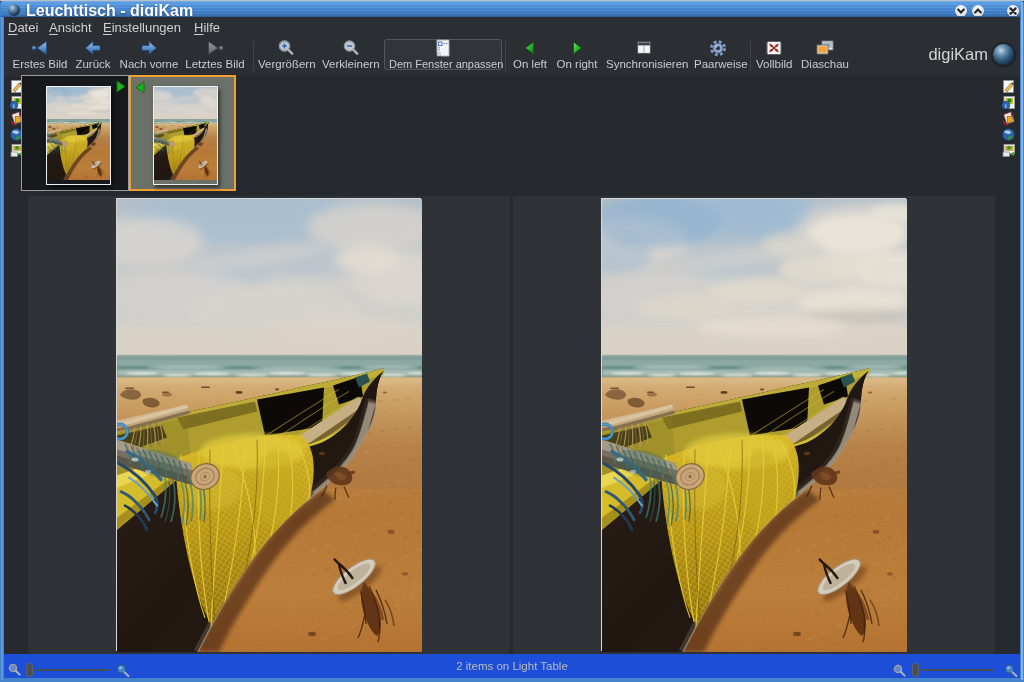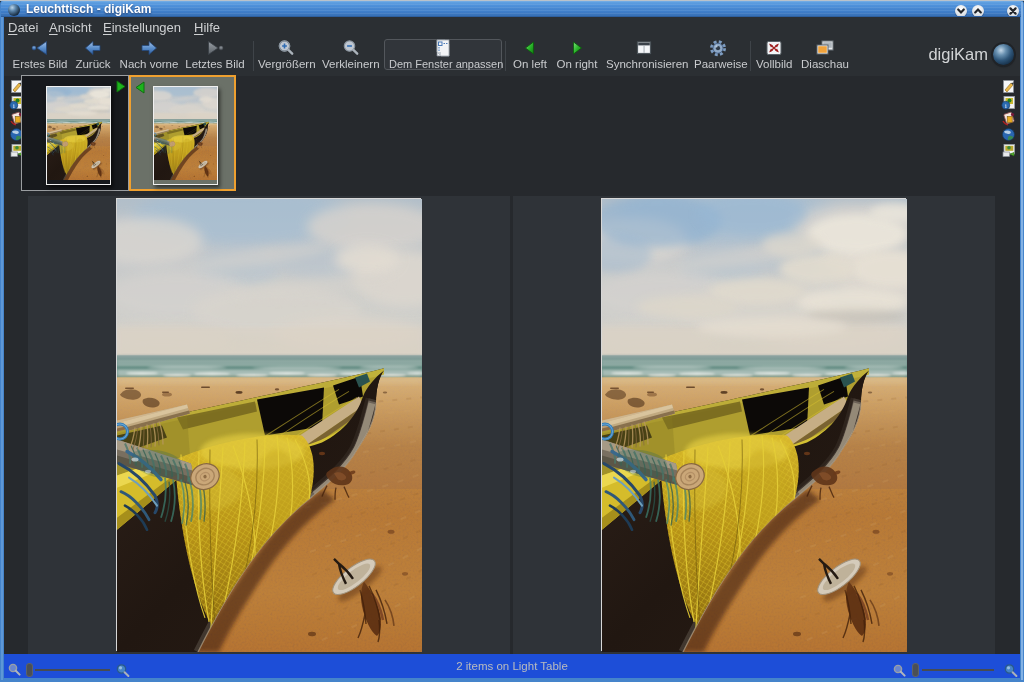--- a/index.html
+++ b/index.html
@@ -8,21 +8,21 @@
 #content { position:absolute; left:4px; top:17px; right:4px; bottom:4px; background:#2b2f33; }
 
 #titlebar { position:absolute; left:1px; top:1px; right:1px; height:16px; border-bottom:1px solid #2e5f9e; border-radius:3px 3px 0 0;
   background:linear-gradient(#66a5e3, #4e91da 30%, #3f7ec9 70%, #376fb4);
   overflow:hidden; }
 #titlebar .stripes { position:absolute; inset:0;
   background:repeating-linear-gradient(180deg, rgba(255,255,255,0.25) 0 1px, rgba(255,255,255,0) 1px 3px); opacity:.32; }
 #topline { position:absolute; left:0; top:0; right:0; height:1px; background:#b9c2cb; }
 #ticon { position:absolute; left:7px; top:3px; width:12px; height:12px; border-radius:50%;
   background:radial-gradient(circle at 35% 30%, #bcd4e8 0%, #5d87ac 30%, #1c3146 70%, #090e14 100%); }
-#ttext { position:absolute; left:25px; top:1px; font-size:12px; font-weight:bold; color:#fff; text-shadow:0 1px 2px rgba(0,0,30,.5); }
+#ttext { position:absolute; left:25px; top:1px; font-size:16px; font-weight:bold; color:#fff; text-shadow:0 1px 2px rgba(0,0,30,.5); }
 .wbtn { position:absolute; top:4px; width:12px; height:12px; border-radius:50%;
   background:radial-gradient(circle at 50% 35%, #ffffff, #dfe3e7 60%, #b9c0c8); box-shadow:0 1px 1px rgba(0,0,40,.4);
   color:#23262b; font-size:10px; font-weight:bold; line-height:12px; text-align:center; }
 .wbtn svg { position:absolute; left:0; top:0; }
 
 #menubar { position:absolute; left:4px; top:17px; width:1016px; height:19px; background:#2b2f33; color:#ced0d2; font-size:13px; }
 #menubar span { position:absolute; top:3px; }
 #menubar u { text-decoration:underline; text-underline-offset:2px; }
 
 #toolbar { position:absolute; left:4px; top:36px; width:1016px; height:40px; background:#2b2f33; }

